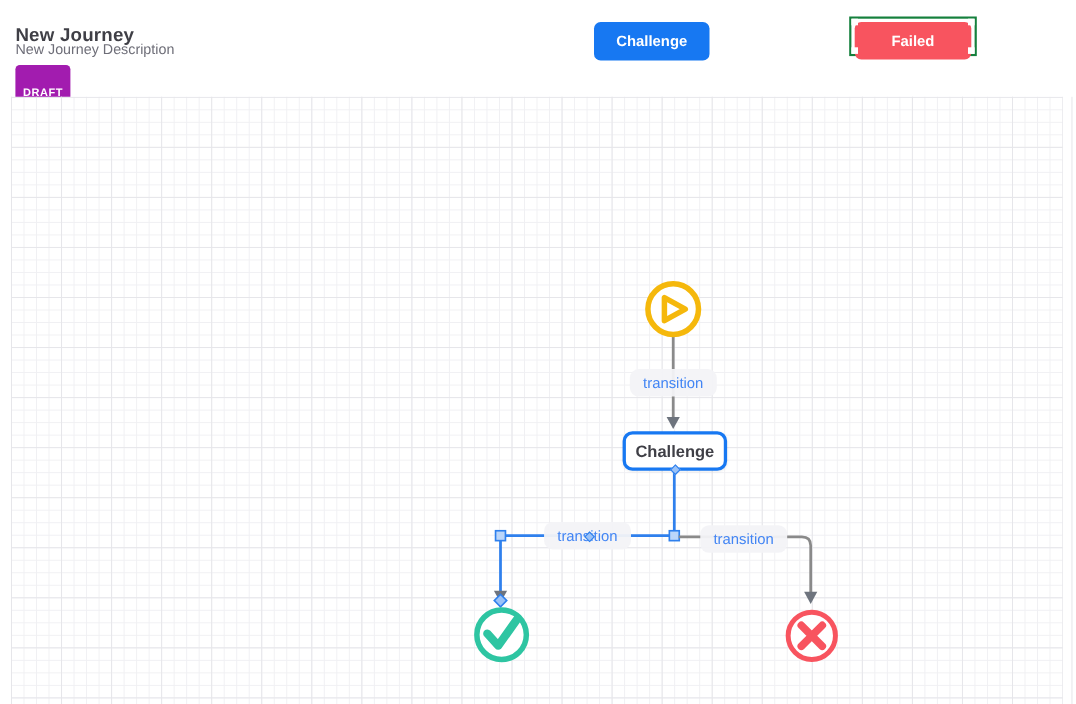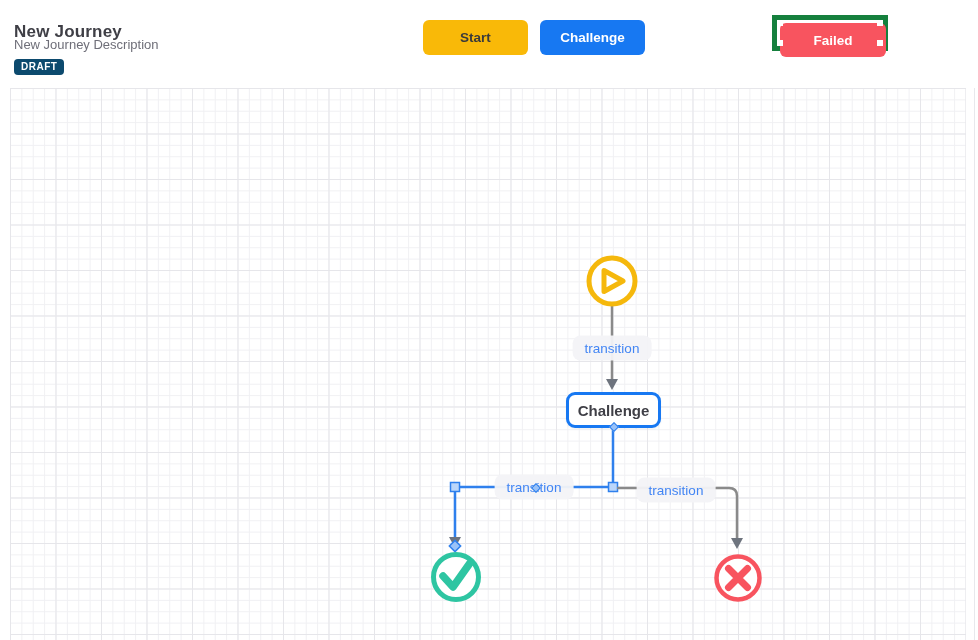--- a/index.html
+++ b/index.html
@@ -4,31 +4,31 @@
 <style>
   * { margin:0; padding:0; box-sizing:border-box; }
   html,body { width:978px; height:640px; background:#fff; overflow:hidden;
               font-family:"Liberation Sans", sans-serif; }
   .app { position:relative; width:978px; height:640px; }
 
   
   .header { position:absolute; left:0; top:0; width:978px; height:88px; background:#fff; }
   .title { position:absolute; left:14px; top:22px; font-size:17px; font-weight:bold; color:#3f3f46; letter-spacing:.2px; }
   .description { position:absolute; left:14px; top:37px; font-size:13px; color:#6e6e78;text-align:right; }
-  .badge { position:absolute; left:14px; top:59px; background:#0c4a6e; color:#fff;
-           font-size:10px; font-weight:bold; letter-spacing:.5px; padding:2px 7px 3px; border-radius:4px;text-align:center; }
+  .badge { position:absolute; left:14px; top:59px; background:#a21caf; color:#fff;
+           font-size:10px; font-weight:bold; letter-spacing:.5px; padding:20px 7px 3px; border-radius:4px;text-align:center; }
 
   
   .btn { position:absolute; top:20px; height:35px; border:none; border-radius:6px;
          font-family:"Liberation Sans", sans-serif; font-size:13.5px; font-weight:bold; cursor:pointer; }
   .btn-start        { left:423px; width:105px; background:#f9b908; color:#3b3b3b; }
   .btn-challenge    { left:540px; width:105px; background:#1778f2; color:#fff; }
   .btn-authenticated{ left:657px; width:107px; background:#32c3a2; color:#fff; }
   .sel-wrap { position:absolute; left:772px; top:15px; width:116px; height:36px;
-              border:5px solid #15803d; background:#fff; }
+              border:2px solid #15803d; background:#fff; }
   .btn-failed { position:absolute; left:3px; top:3px; width:106px; height:34px;
                 background:#f8545f; color:#fff; border:none; border-radius:6px;
                 font-family:"Liberation Sans", sans-serif; font-size:13.5px; font-weight:bold; cursor:pointer; }
   .handle { position:absolute; width:6px; height:6px; background:#fff; }
   .handle.tl { left:0; top:0; } .handle.tr { right:0; top:0; }
   .handle.bl { left:0; bottom:0; } .handle.br { right:0; bottom:0; }
 
   
   .canvas { position:absolute; left:10px; top:88px; width:956px; height:552px; background:#fff;
     background-image:
@@ -55,21 +55,20 @@
 </head>
 <body>
 
 <div class="app">
 
   <div class="header">
     <div class="title">New Journey</div>
     <div class="description">New Journey Description</div>
     <div class="badge">DRAFT</div>
 
-    <button class="btn btn-start">Start</button>
     <button class="btn btn-challenge">Challenge</button>
     <div class="sel-wrap">
       <button class="btn-failed">Failed</button>
       <div class="handle tl"></div>
       <div class="handle tr"></div>
       <div class="handle bl"></div>
       <div class="handle br"></div>
     </div>
   </div>
 

